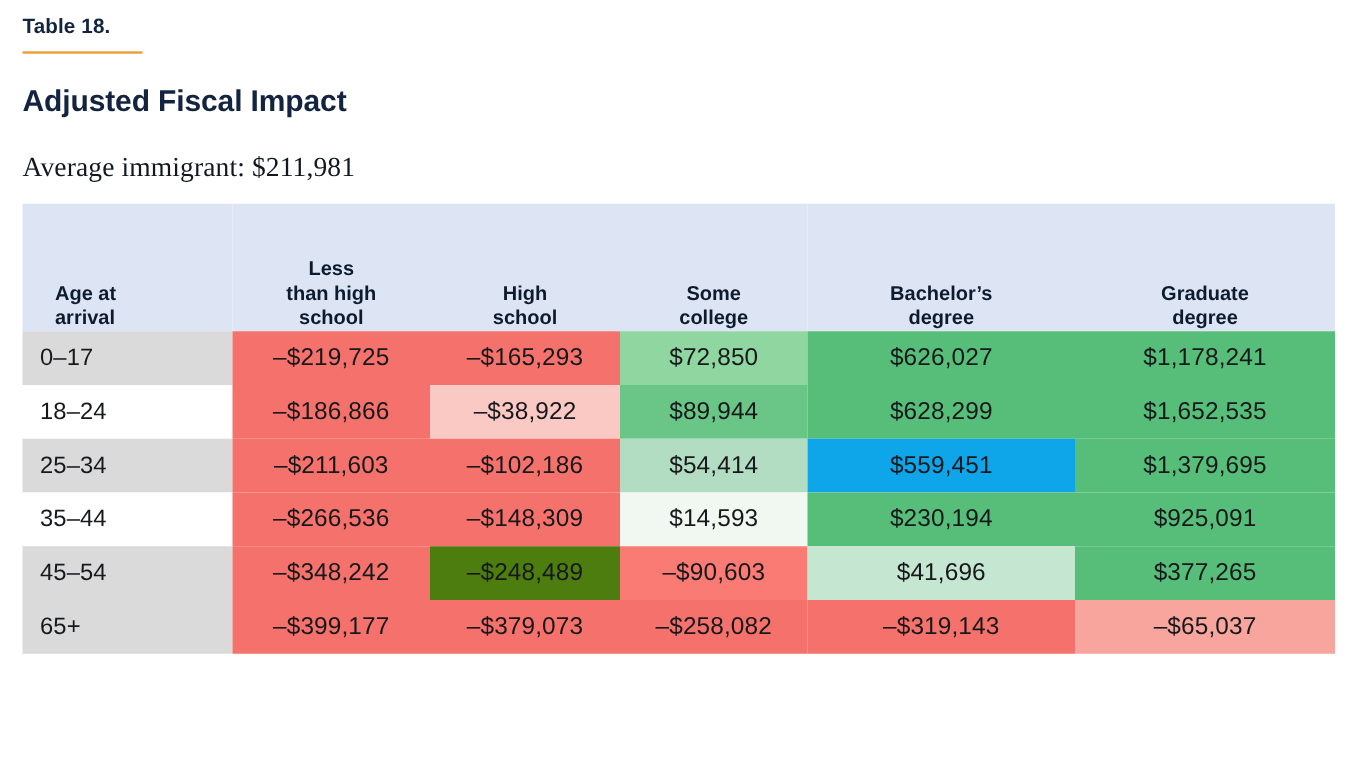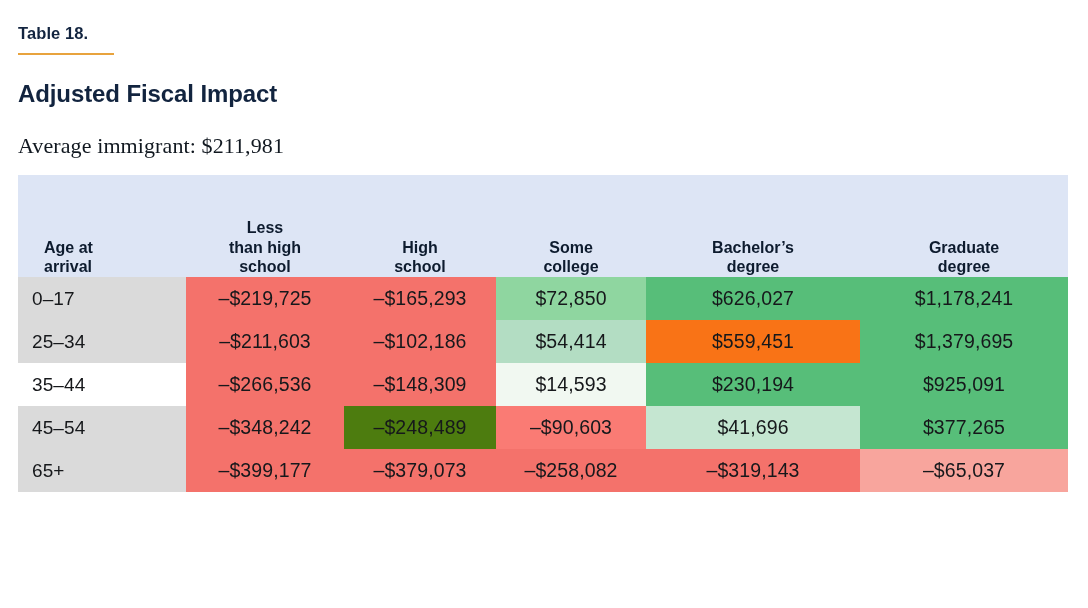--- a/index.html
+++ b/index.html
@@ -10,21 +10,21 @@
     overflow: hidden;
   }
   .page { position: relative; width: 1088px; height: 608px; padding-left: 18px; padding-top: 0; }
 
   .table-number {
     font-family: "Liberation Sans", sans-serif;
     font-weight: bold;
     font-size: 16.5px;
     color: #12243f;
     letter-spacing: 0.1px;
-    padding-top: 24px;
+    padding-top: 12px;
   }
   .rule {
     width: 96px; height: 2px; background: #e8a33d; margin-top: 10px;
   }
   .table-title {
     font-family: "Liberation Sans", sans-serif;
     font-weight: bold;
     font-size: 24px;
     color: #12243f;
     letter-spacing: -0.1px;
@@ -135,25 +135,33 @@
     <tbody id="table-body">
         <tr>
           <td class="age-cell" style="background: rgb(218, 218, 218);">0–17</td>
           <td style="background: rgb(244, 114, 107);">–$219,725</td>
           <td style="background: rgb(244, 114, 107);">–$165,293</td>
           <td style="background: rgb(143, 214, 160);">$72,850</td>
           <td style="background: rgb(87, 190, 121);">$626,027</td>
           <td style="background: rgb(87, 190, 121);">$1,178,241</td>
         </tr>
         <tr>
+          <td class="age-cell" style="background: rgb(255, 255, 255);">18–24</td>
+          <td style="background: rgb(244, 114, 107);">–$186,866</td>
+          <td style="background: rgb(251, 201, 196);">–$38,922</td>
+          <td style="background: rgb(105, 198, 135);">$89,944</td>
+          <td style="background: rgb(87, 190, 121);">$628,299</td>
+          <td style="background: rgb(87, 190, 121);">$1,652,535</td>
+        </tr>
+        <tr>
           <td class="age-cell" style="background: rgb(218, 218, 218);">25–34</td>
           <td style="background: rgb(244, 114, 107);">–$211,603</td>
           <td style="background: rgb(244, 114, 107);">–$102,186</td>
           <td style="background: rgb(179, 221, 195);">$54,414</td>
-          <td style="background: #f97316;">$559,451</td>
+          <td style="background: #0ea5e9;">$559,451</td>
           <td style="background: rgb(87, 190, 121);">$1,379,695</td>
         </tr>
         <tr>
           <td class="age-cell" style="background: rgb(255, 255, 255);">35–44</td>
           <td style="background: rgb(244, 114, 107);">–$266,536</td>
           <td style="background: rgb(244, 114, 107);">–$148,309</td>
           <td style="background: rgb(241, 248, 241);">$14,593</td>
           <td style="background: rgb(87, 190, 121);">$230,194</td>
           <td style="background: rgb(87, 190, 121);">$925,091</td>
         </tr>

